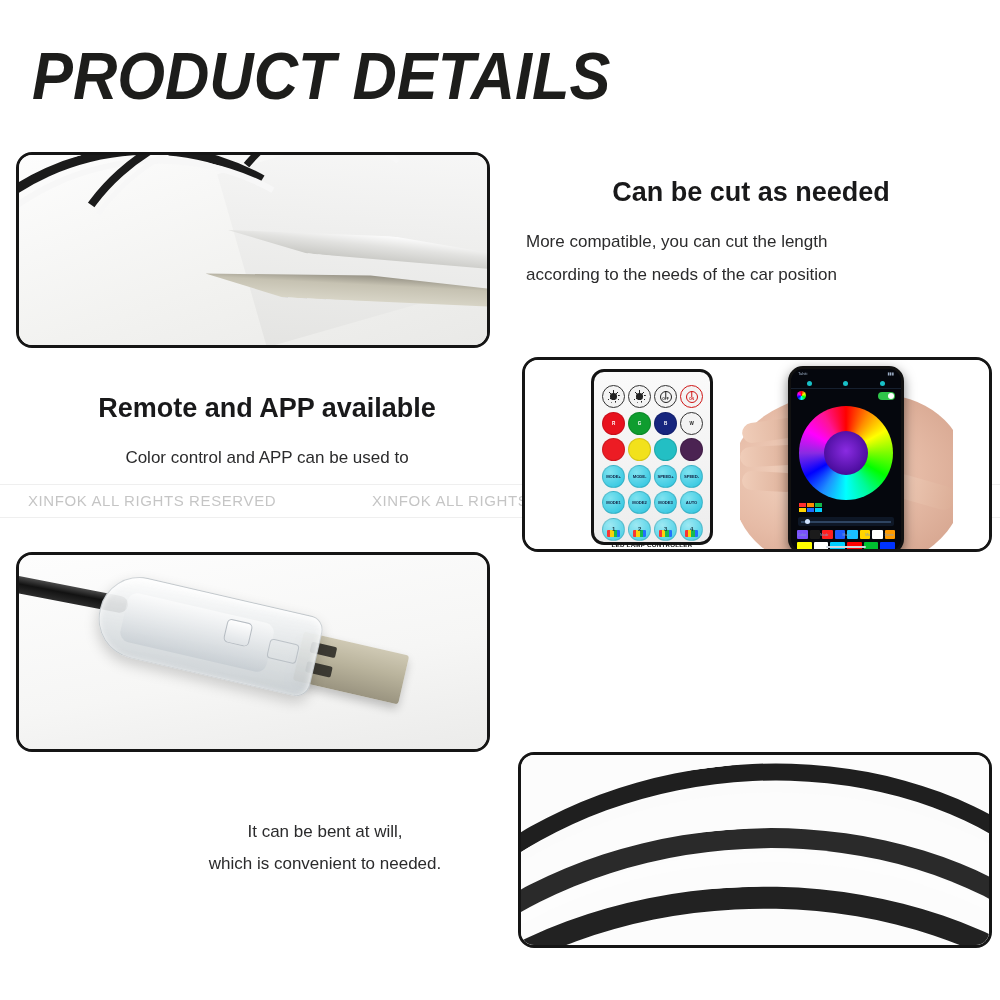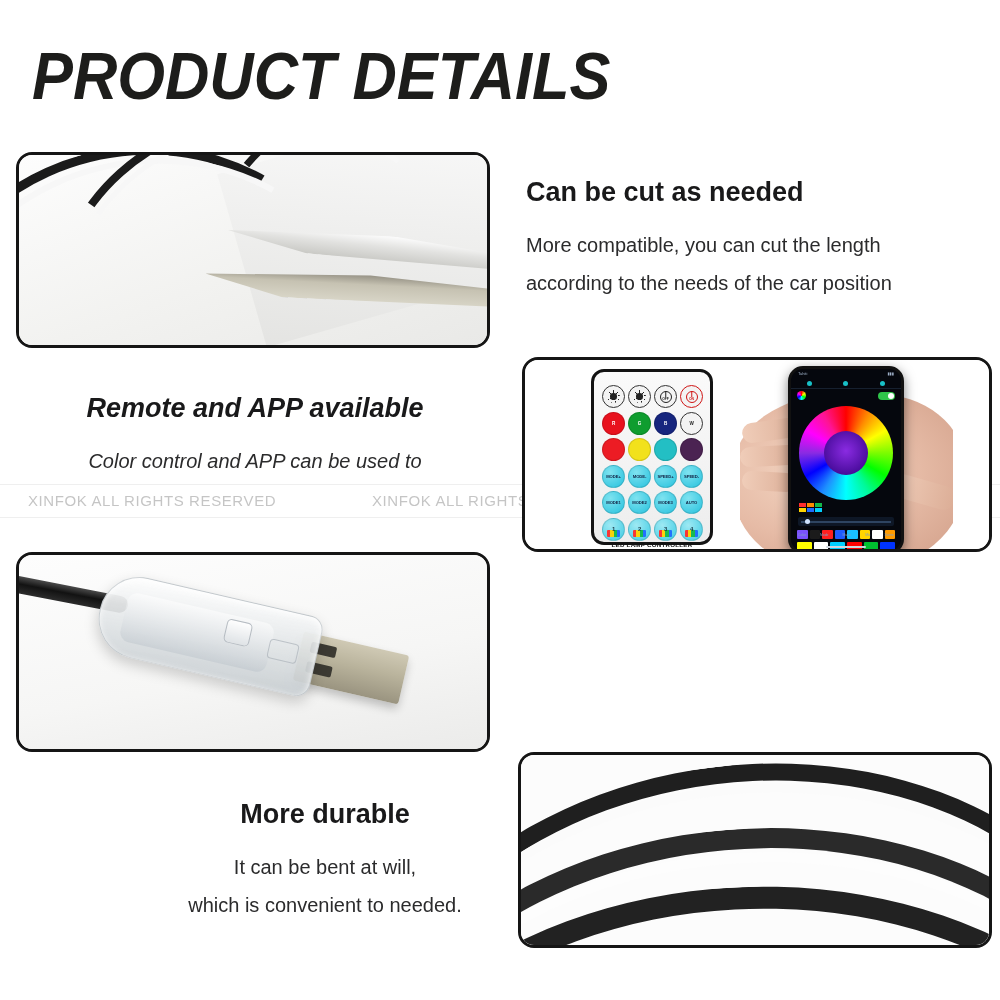--- a/index.html
+++ b/index.html
@@ -33,25 +33,26 @@
   }
 
   
   .txt-block { position: absolute; }
   .tb-head {
     font-weight: 700;
     color: #19191a;
     font-size: 27px;
     line-height: 1.2;
     white-space: nowrap;
+    text-align: center;
   }
   .tb-line {
     font-weight: 400;
     color: #2b2b2c;
-    font-size: 20px;
+    font-size: 17px;
     line-height: 1.9;
     white-space: nowrap;
   }
   .al-left { text-align: left; }
   .al-center { text-align: center; }
 
   
   .wm-band {
     position: absolute; left: 0; top: 484px;
     width: 1000px; height: 34px;
@@ -283,21 +284,21 @@
     </div>
   </div>
 
   <div class="txt-block al-left" style="left:526px; top:176px; width:450px;">
     <div class="tb-head">Can be cut as needed</div>
     <div style="height:18px"></div>
     <div class="tb-line">More compatible, you can cut the length</div>
     <div class="tb-line">according to the needs of the car position</div>
   </div>
 
-  <div class="txt-block al-center" style="left:40px; top:392px; width:430px;font-style:italic;">
+  <div class="txt-block al-center" style="left:52px; top:392px; width:430px;">
     <div class="tb-head">Remote and APP available</div>
     <div style="height:18px"></div>
     <div class="tb-line">Color control and APP can be used to</div>
   </div>
 
   <div class="panel" style="left:522px; top:357px; width:470px; height:195px; z-index:50;">
     <div class="ph2">
 
       <div class="remote-wrap">
         <div class="remote">
@@ -451,21 +452,20 @@
       <div class="usb-metal"></div>
       <div class="usb-body">
         <div class="usb-btn"></div>
         <div class="usb-icn"></div>
       </div>
     </div>
   </div>
 
 
   <div class="txt-block al-center" style="left:160px; top:798px; width:330px;">
-    <div class="tb-head">More durable</div>
     <div style="height:18px"></div>
     <div class="tb-line">It can be bent at will,</div>
     <div class="tb-line">which is convenient to needed.</div>
   </div>
 
   <div class="panel" style="left:518px; top:752px; width:474px; height:196px;">
     <div class="ph4">
       <div class="arc" style="left:-170px; top:10px; width:800px; height:620px; border-width:17px; border-top-color:#1f1f1f; transform:rotate(-7deg);"></div>
       <div class="arc" style="left:-170px; top:30px; width:800px; height:620px; border-width:9px; border-top-color:#fbfbfb; transform:rotate(-7deg);"></div>
       <div class="arc" style="left:-190px; top:74px; width:840px; height:640px; border-width:20px; border-top-color:#2a2a2a; transform:rotate(-5deg);"></div>

